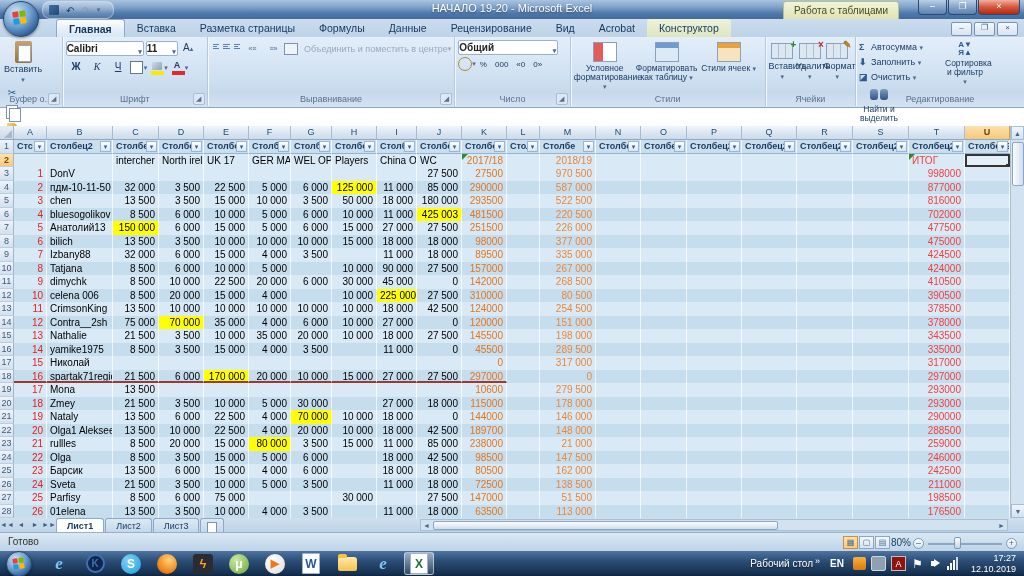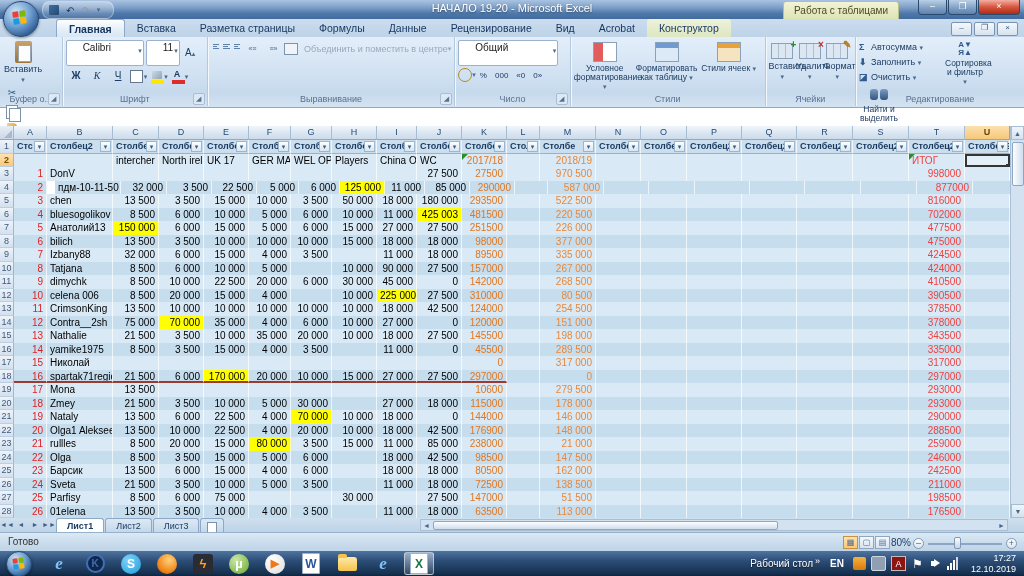--- a/index.html
+++ b/index.html
@@ -59,22 +59,22 @@
   .bb-icon{margin:0 auto 1px;}
   .clip-icon{width:17px;height:22px;background:linear-gradient(#c9a36a,#9a7337);border-radius:2px;position:relative;}
   .clip-icon::after{content:"";position:absolute;left:3px;top:4px;width:11px;height:15px;background:#fdfdfd;border:1px solid #9aa7b5;}
   .smallcol{float:left;width:18px;}
   .sbtn{width:16px;height:15px;margin:0 0 1px 0;border:1px solid transparent;border-radius:2px;
     font-size:10px;line-height:15px;text-align:center;color:#26547f;}
   .copy-ic{position:relative;width:10px;height:12px;margin:2px auto;background:#fff;border:1px solid #7e93ab;}
   .copy-ic::after{content:"";position:absolute;left:2px;top:2px;width:10px;height:12px;background:#fff;border:1px solid #7e93ab;}
   .brush-ic{width:10px;height:10px;margin:2px auto;background:linear-gradient(135deg,#f5d87a,#c98f2e);border-radius:1px 4px 1px 4px;}
   .fontrow{display:flex;align-items:center;margin-bottom:2px;}
-  .combo{background:#fff;border:1px solid #9ab2cc;border-radius:2px;height:26px;font-size:10px;
-    line-height:14px;padding:0 16px;color:#222;position:relative;box-sizing:border-box;}
+  .combo{background:#fff;border:1px solid #9ab2cc;border-radius:2px;height:15px;font-size:10px;
+    line-height:14px;padding:0 0;color:#222;position:relative;box-sizing:border-box;font-weight:bold;}
   .combo .ca2{position:absolute;right:1px;top:3px;font-size:7px;color:#4a6a90;}
   .fbtn{min-width:15px;height:15px;border:1px solid transparent;font-size:10px;line-height:14px;
     text-align:center;color:#1d3c63;padding:0 2px;}
   .fbtn.b{font-weight:bold;}
   .fbtn.i{font-style:italic;font-family:"Liberation Serif",serif;}
   .fbtn.u{text-decoration:underline;}
   .border-ic{width:11px;height:11px;border:1px solid #63788f;margin:2px 1px;
     background:linear-gradient(#fff,#fff) padding-box,
     repeating-linear-gradient(90deg,#b9c6d4 0 1px,transparent 1px 5px);}
   .fill-ic,.fcol-ic{width:13px;height:14px;position:relative;font-size:9px;text-align:center;color:#1d3c63;}
@@ -540,21 +540,21 @@
           <div class="cell band0 r" style="width: 55px;"></div>
           <div class="cell band0 r" style="width: 55px;"></div>
           <div class="cell band0 r" style="width: 56px;"></div>
           <div class="cell band0 r" style="width: 56px;"></div>
           <div class="cell band0 r ct" style="width: 56px;">998000</div>
           <div class="cell band0 r" style="width: 45px;"></div>
         </div>
         <div class="row">
           <div class="gut">4</div>
           <div class="cell band1 r ca" style="width: 33px;">2</div>
-          <div class="cell band1 l" style="width: 66px; margin-left: 8px;">пдм-10-11-50</div>
+          <div class="cell band1 l" style="width: 66px;">пдм-10-11-50</div>
           <div class="cell band1 r" style="width: 46px;">32 000</div>
           <div class="cell band1 r" style="width: 45px;">3 500</div>
           <div class="cell band1 r" style="width: 45px;">22 500</div>
           <div class="cell band1 r" style="width: 42px;">5 000</div>
           <div class="cell band1 r" style="width: 41px;">6 000</div>
           <div class="cell band1 r yellow" style="width: 45px;">125 000</div>
           <div class="cell band1 r" style="width: 40px;">11 000</div>
           <div class="cell band1 r" style="width: 45px;">85 000</div>
           <div class="cell band1 r ck" style="width: 45px;">290000</div>
           <div class="cell band1 r" style="width: 33px;"></div>
@@ -981,21 +981,21 @@
           <div class="cell band1 r ca" style="width: 33px;">20</div>
           <div class="cell band1 l" style="width: 66px;">Olga1 Alekseev</div>
           <div class="cell band1 r" style="width: 46px;">13 500</div>
           <div class="cell band1 r" style="width: 45px;">10 000</div>
           <div class="cell band1 r" style="width: 45px;">22 500</div>
           <div class="cell band1 r" style="width: 42px;">4 000</div>
           <div class="cell band1 r" style="width: 41px;">20 000</div>
           <div class="cell band1 r" style="width: 45px;">10 000</div>
           <div class="cell band1 r" style="width: 40px;">18 000</div>
           <div class="cell band1 r" style="width: 45px;">42 500</div>
-          <div class="cell band1 r ck" style="width: 45px;">176900</div>
+          <div class="cell band1 r ck" style="width: 45px;">189700</div>
           <div class="cell band1 r" style="width: 33px;"></div>
           <div class="cell band1 r cm" style="width: 56px;">148 000</div>
           <div class="cell band1 r" style="width: 45px;"></div>
           <div class="cell band1 r" style="width: 46px;"></div>
           <div class="cell band1 r" style="width: 55px;"></div>
           <div class="cell band1 r" style="width: 55px;"></div>
           <div class="cell band1 r" style="width: 56px;"></div>
           <div class="cell band1 r" style="width: 56px;"></div>
           <div class="cell band1 r ct" style="width: 56px;">288500</div>
           <div class="cell band1 r" style="width: 45px;"></div>

